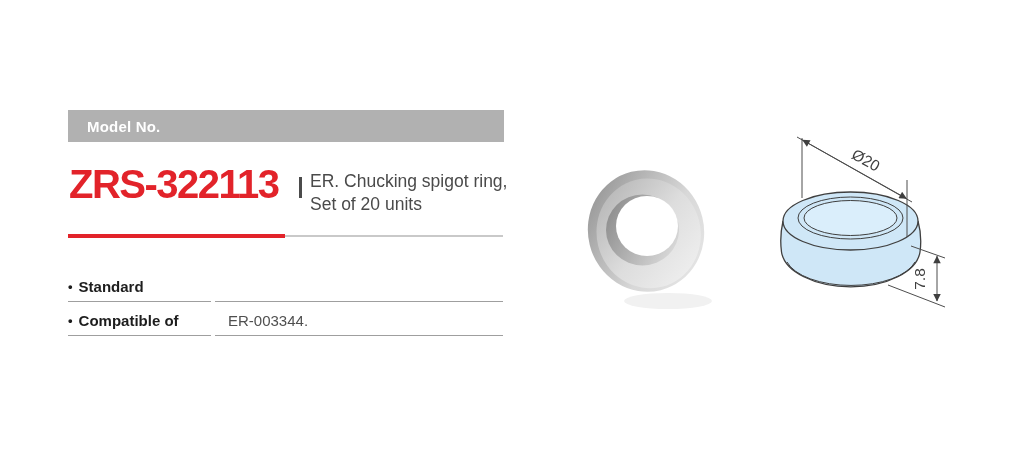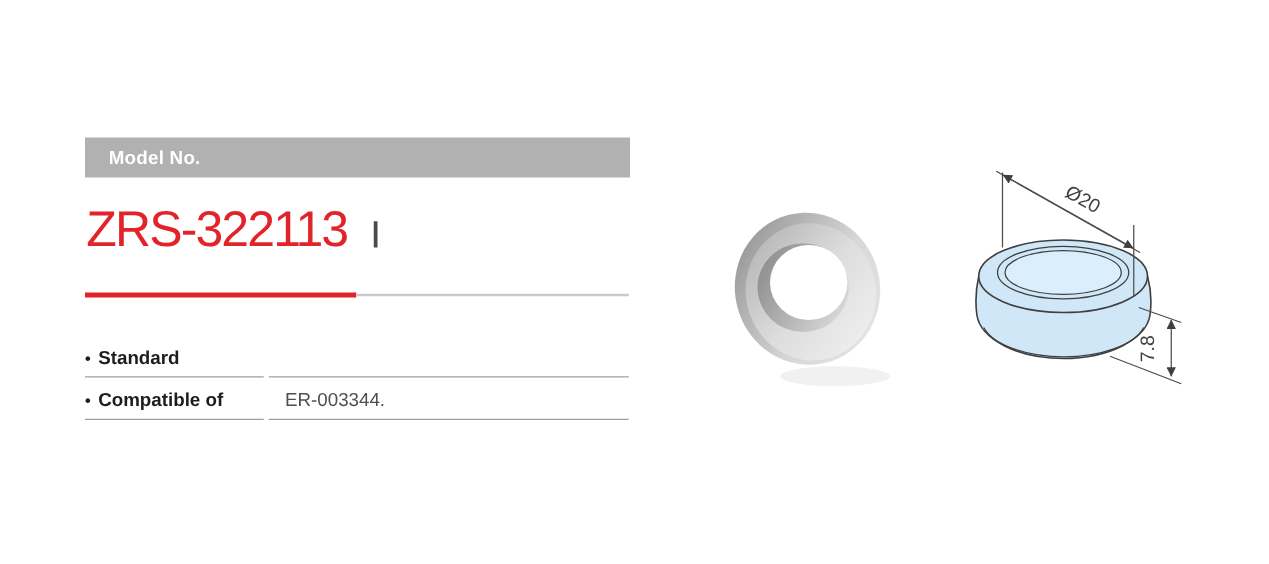--- a/index.html
+++ b/index.html
@@ -5,21 +5,21 @@
   html,body{margin:0;padding:0;background:#ffffff;}
   .page{position:relative;width:1015px;height:403px;background:#ffffff;
         font-family:"Liberation Sans",sans-serif;overflow:hidden;}
 
   
   .banner{position:absolute;left:68px;top:110px;width:436px;height:32px;
           background:#b1b1b1;display:flex;align-items:center;}
   .banner-label{color:#ffffff;font-weight:bold;font-size:15px;padding-left:19px;letter-spacing:.2px;}
 
   
-  .model{position:absolute;left:69px;top:164px;font-size:40px;font-weight:normal;
+  .model{position:absolute;left:69px;top:164px;font-size:40px;font-weight:bold;
          color:#e2232a;letter-spacing:-1.5px;line-height:1;white-space:nowrap;}
   .divider{position:absolute;left:299px;top:177px;width:3px;height:21px;background:#4b4b4b;}
   .desc{position:absolute;left:310px;top:170px;font-size:17.5px;line-height:23px;color:#4a4a4a;}
 
   
   .rule-red{position:absolute;left:68px;top:234px;width:217px;height:4px;background:#e2232a;}
   .rule-gray{position:absolute;left:285px;top:235px;width:218px;height:2px;background:#c9c9c9;}
 
   
   .spec-row{position:absolute;left:68px;width:436px;height:30px;display:flex;align-items:center;}
@@ -45,20 +45,22 @@
 
 <div class="page">
 
   <div class="banner">
     <span class="banner-label">Model No.</span>
   </div>
 
   <div class="model">ZRS-322113</div>
   <div class="divider"></div>
   <div class="desc">
+    <div>ER. Chucking spigot ring,</div>
+    <div>Set of 20 units</div>
   </div>
 
   <div class="rule-red"></div>
   <div class="rule-gray"></div>
 
   <div class="spec-row row-1">
     <div class="spec-label">
       <span class="bullet">•</span>
       <span>Standard</span>
     </div>

